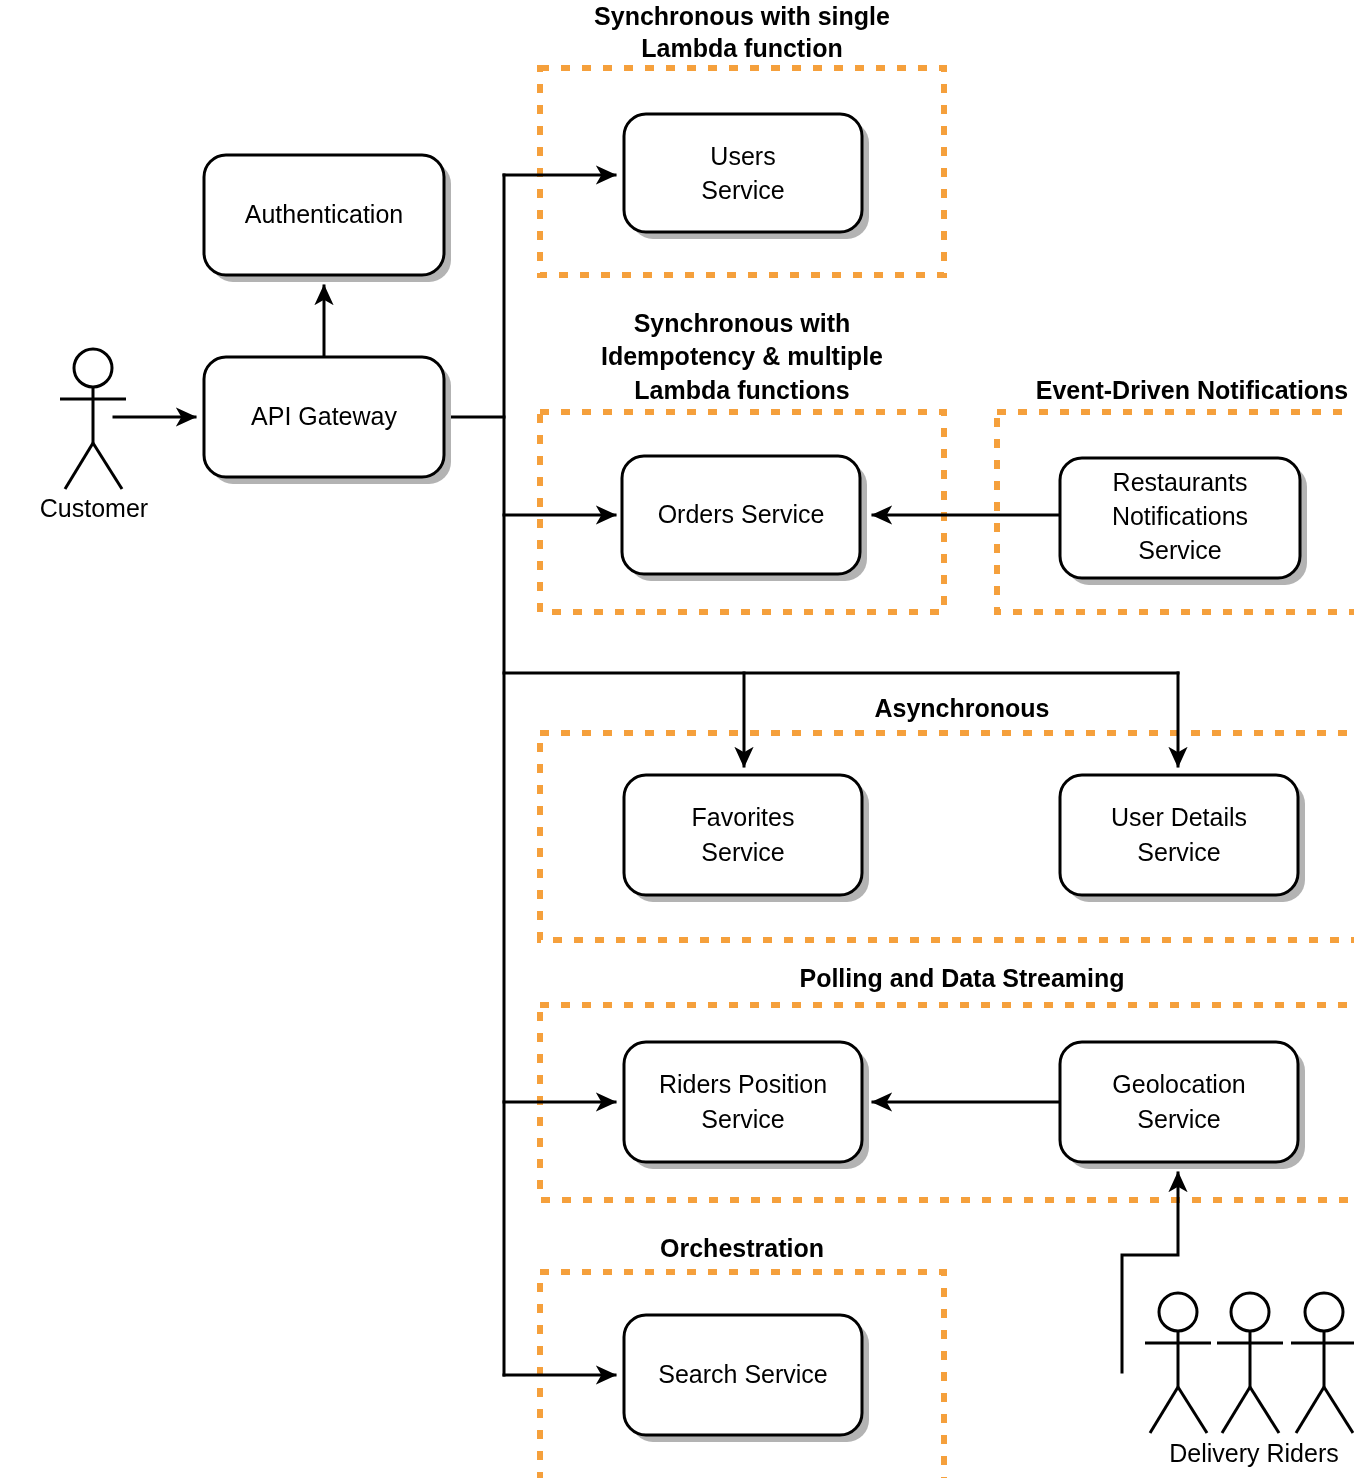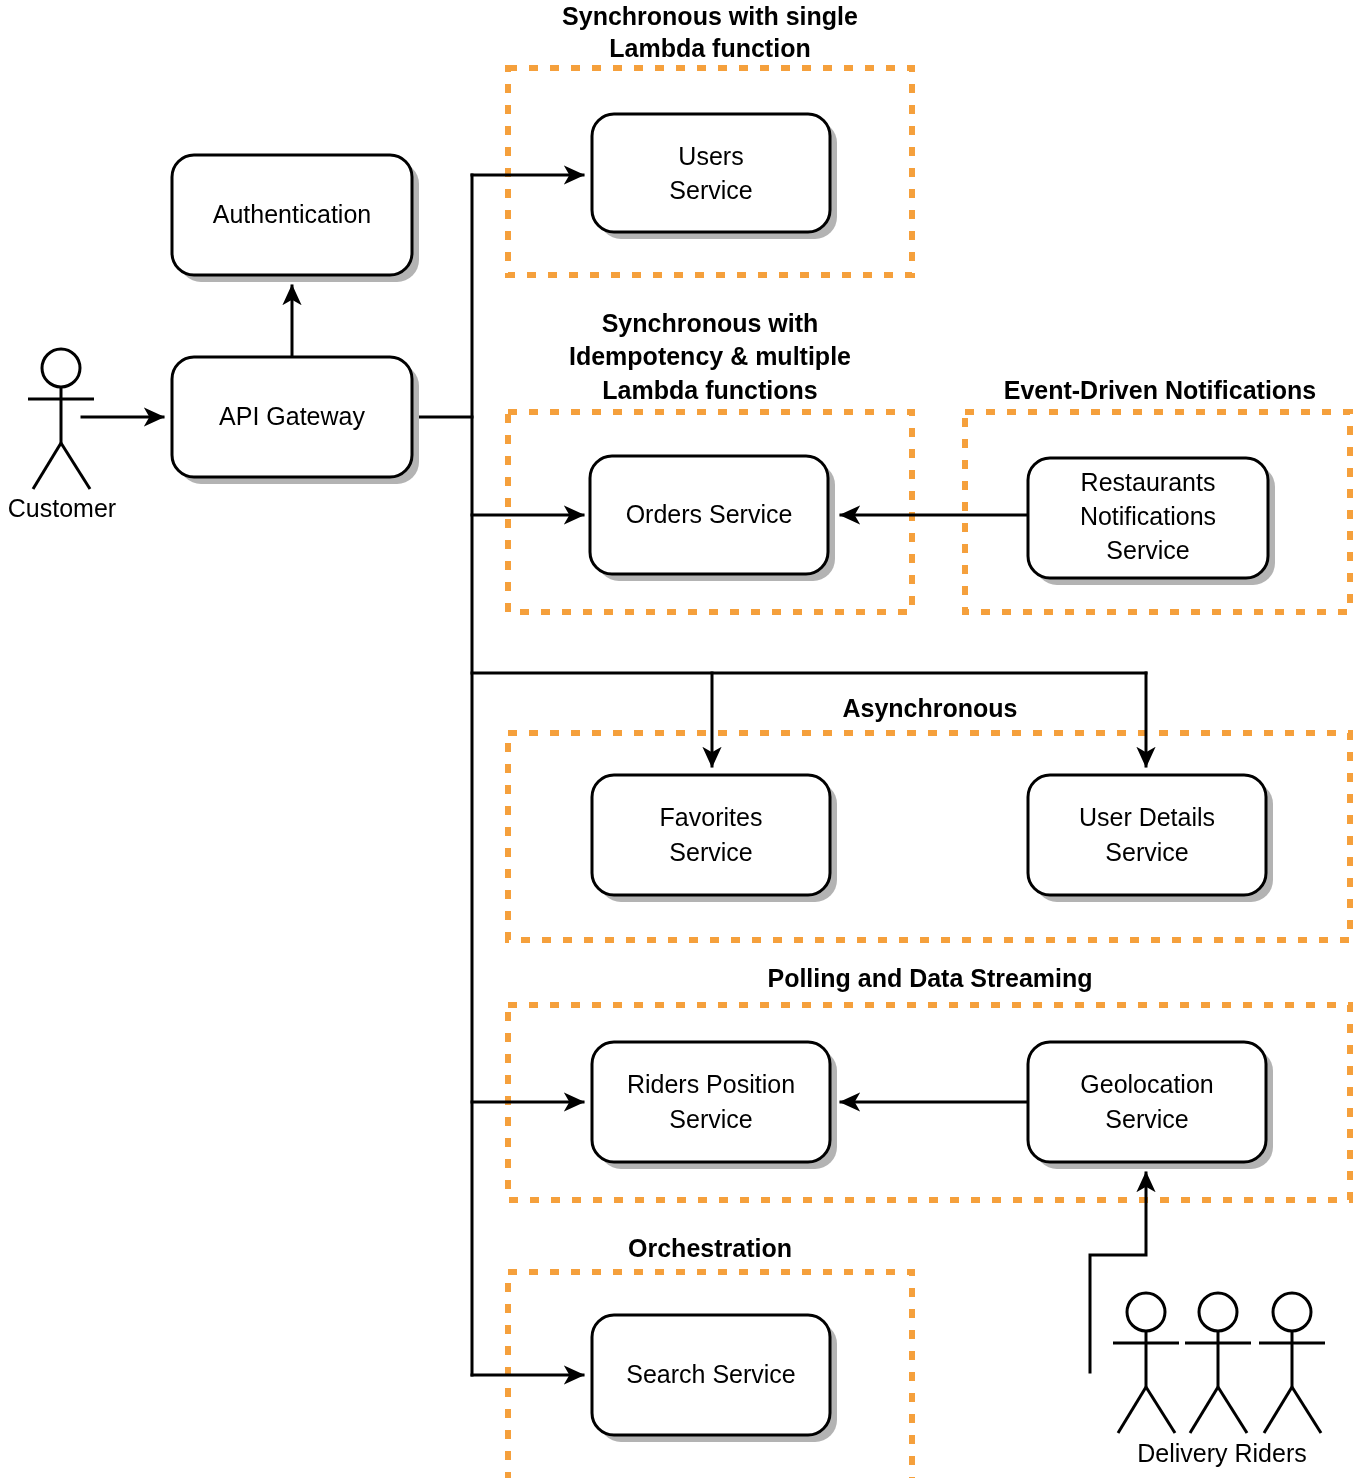--- a/index.html
+++ b/index.html
@@ -11,20 +11,21 @@
   body {
     width: 1354px;
     height: 1478px;
     font-family: "Liberation Sans", sans-serif;
     overflow: hidden;
   }
   #diagram-root {
     position: relative;
     width: 1092px;
     height: 1478px;
+    padding-left: 32px;
   }
   svg.diagram {
     display: block;
     width: 1354px;
     height: 1478px;
   }
   .grp-label {
     font-family: "Liberation Sans", sans-serif;
     font-size: 25px;
     font-weight: bold;

